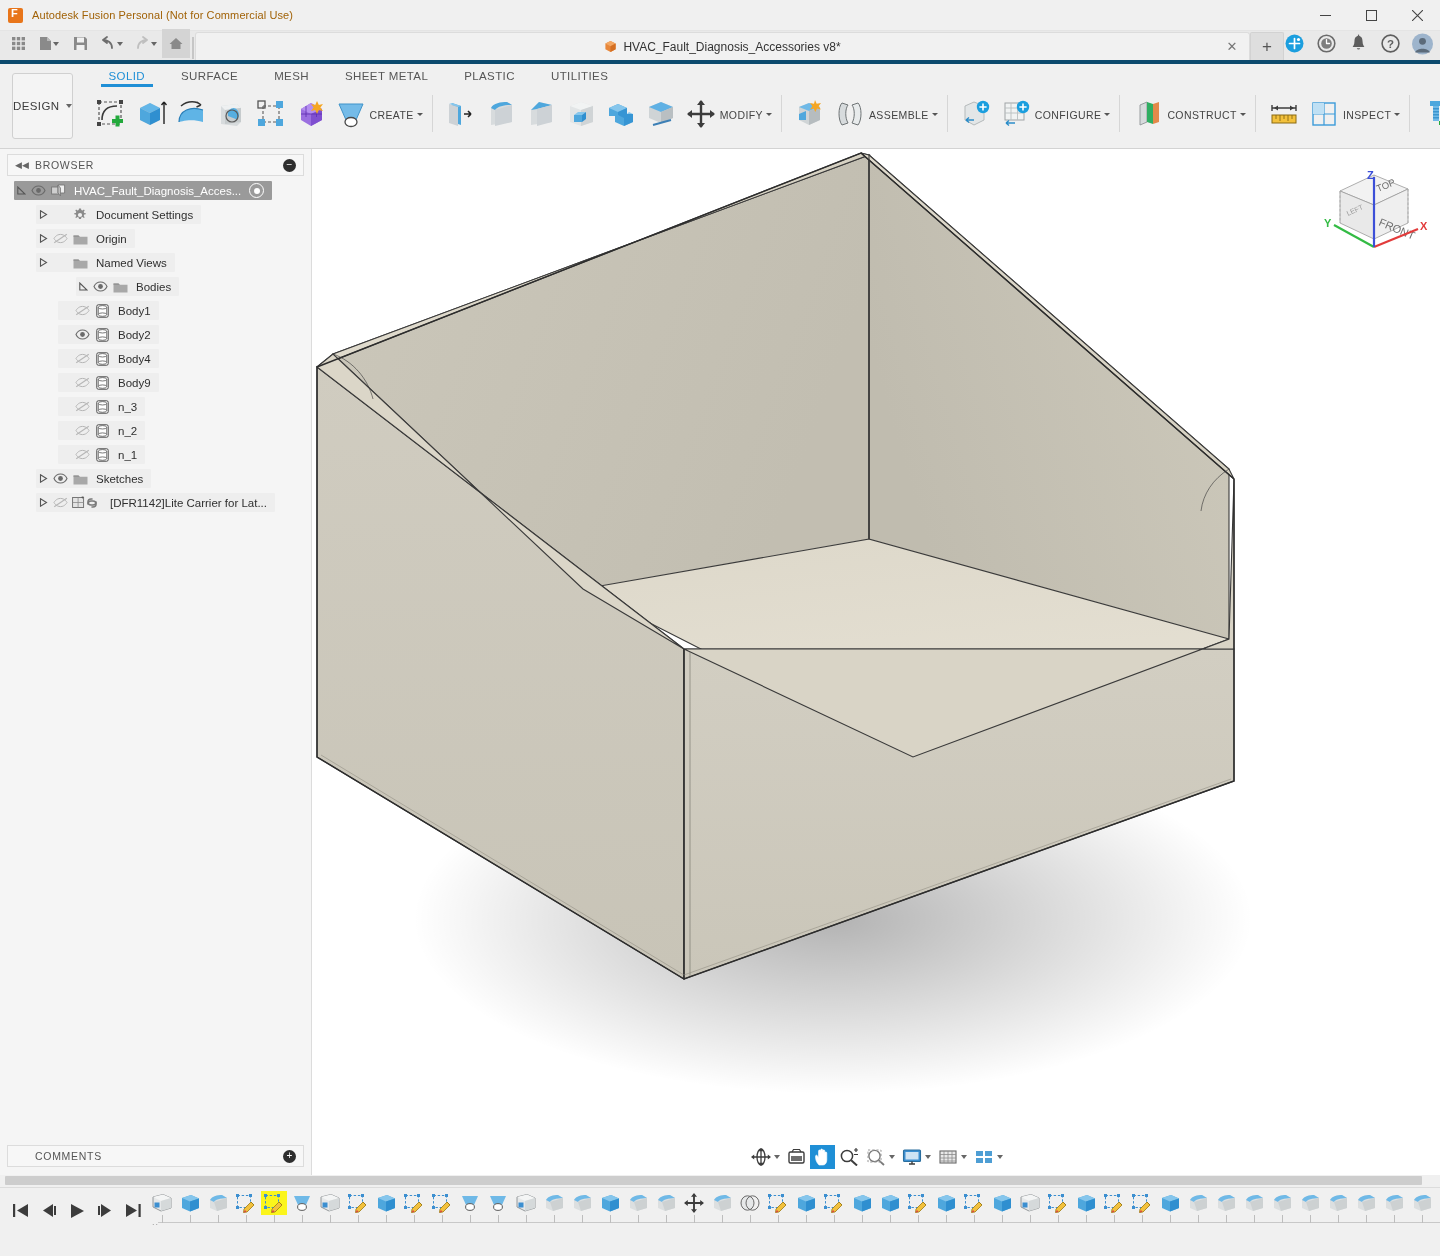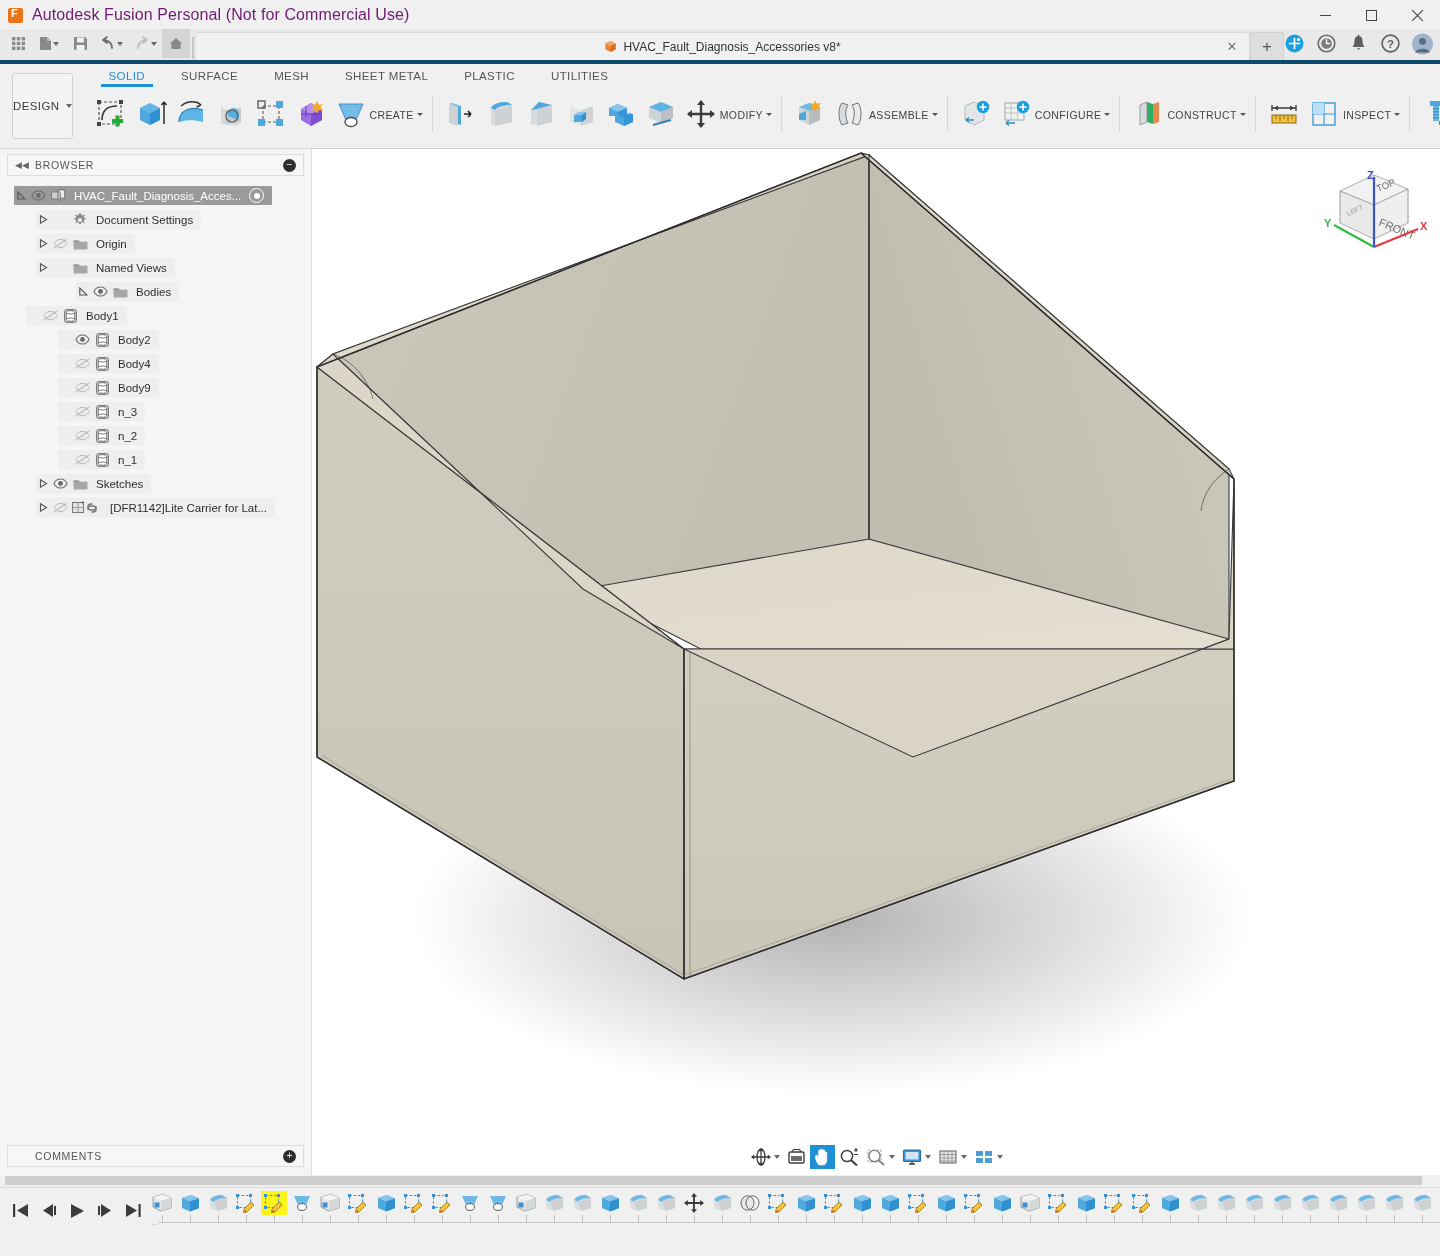--- a/index.html
+++ b/index.html
@@ -17,21 +17,21 @@
     border-bottom:1px solid #e4e4e4; position:relative;
   }
   .app-icon{
     width:15px; height:15px; margin-left:8px; margin-right:9px;
     background:#e8751a; border-radius:2px; position:relative; flex:none;
   }
   .app-icon:after{
     content:"F"; position:absolute; left:3px; top:-1px; font-size:11px;
     font-weight:bold; color:#fff;
   }
-  .app-title{ font-size:16px; color:#701a75; letter-spacing:.1px; }
+  .app-title{ font-size:11px; color:#a16207; letter-spacing:.1px; }
   .win-btns{ position:absolute; right:0; top:0; height:31px; display:flex; }
   .win-btn{
     width:46px; height:31px; display:flex; align-items:center; justify-content:center;
     font-size:12px; color:#444; cursor:default;
   }
 
   
   .qatbar{
     height:33px; background:#e9e9e9; display:flex; align-items:flex-end;
     position:relative; border-bottom:4px solid #0c4a6e;
@@ -118,21 +118,21 @@
     display:flex; align-items:center; position:relative;
   }
   .panel-head .lbl{ font-size:10.5px; color:#555; letter-spacing:.7px; margin-left:27px; }
   .collapse-arrows{ position:absolute; left:7px; top:5px; font-size:9px; color:#666; }
   .minus-circle{
     position:absolute; right:7px; top:4px; width:13px;height:13px; border-radius:50%;
     background:#2e2e2e; color:#fff; font-size:10px; line-height:12px; text-align:center;
   }
   .tree{ padding-top:2px; font-size:11.5px; color:#2f2f2f; }
   .node{
-    display:flex; align-items:flex-end; height:24px; position:relative;
+    display:flex; align-items:flex-start; height:24px; position:relative;
   }
   .node-row{
     display:flex; align-items:center; height:19px; border-radius:1px;
     background:#eeeeee; padding-right:8px;
   }
   .node.sel .node-row{ background:#9a9a9a; }
   .node.sel .nm{ color:#fff; }
   .tri{
     width:14px; height:19px; display:flex; align-items:center; justify-content:center; flex:none;
   }
@@ -754,21 +754,21 @@
             </span>
             <span class="ic">
               <svg width="15" height="12" viewBox="0 0 15 12">
                 <path d="M0.5 2.5 h5 l1.3 1.3 h7.7 v7.7 h-14 Z" fill="#a8a8a8"></path>
                 <path d="M0.5 2.5 h5 l1.3 1.3 h-6.3 Z" fill="#8f8f8f"></path>
               </svg>
             </span>
             <span class="nm">Bodies</span>
           </div>
         </div>
-        <div class="node" style="padding-left: 26px;">
+        <div class="node" style="padding-left: 58px;">
           <div class="node-row">
             <span class="tri"></span>
             <span class="eye">
               <svg width="15" height="11" viewBox="0 0 15 11">
                 <path d="M7.5 1.4 C3 1.4 1 5.5 1 5.5 C1 5.5 3 9.6 7.5 9.6 C12 9.6 14 5.5 14 5.5 C14 5.5 12 1.4 7.5 1.4 Z" fill="none" stroke="#b6b6b6" stroke-width="1"></path>
                 <path d="M1.2 9.8 L13.8 1.2" stroke="#b6b6b6" stroke-width="1.1"></path>
               </svg>
             </span>
             <span class="ic">
               <svg width="13" height="14" viewBox="0 0 13 14">

